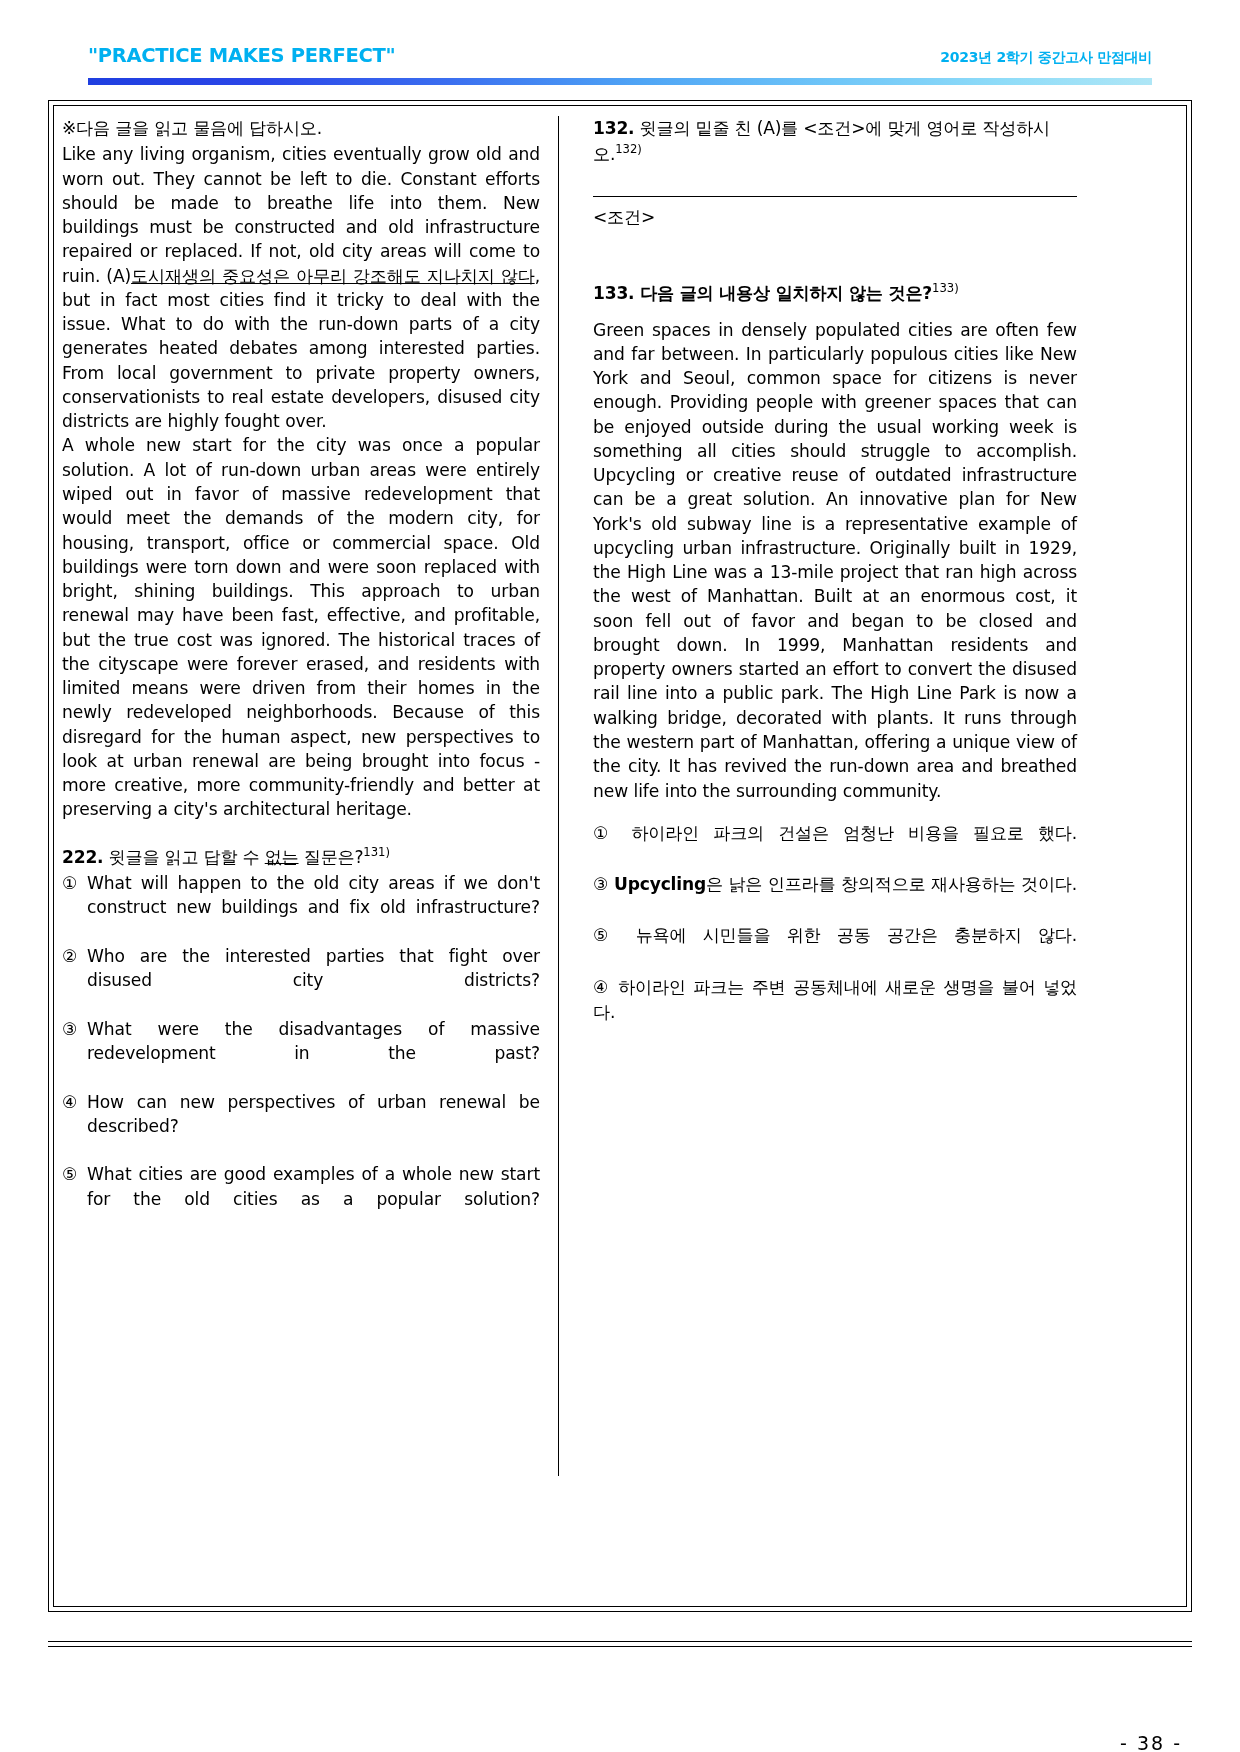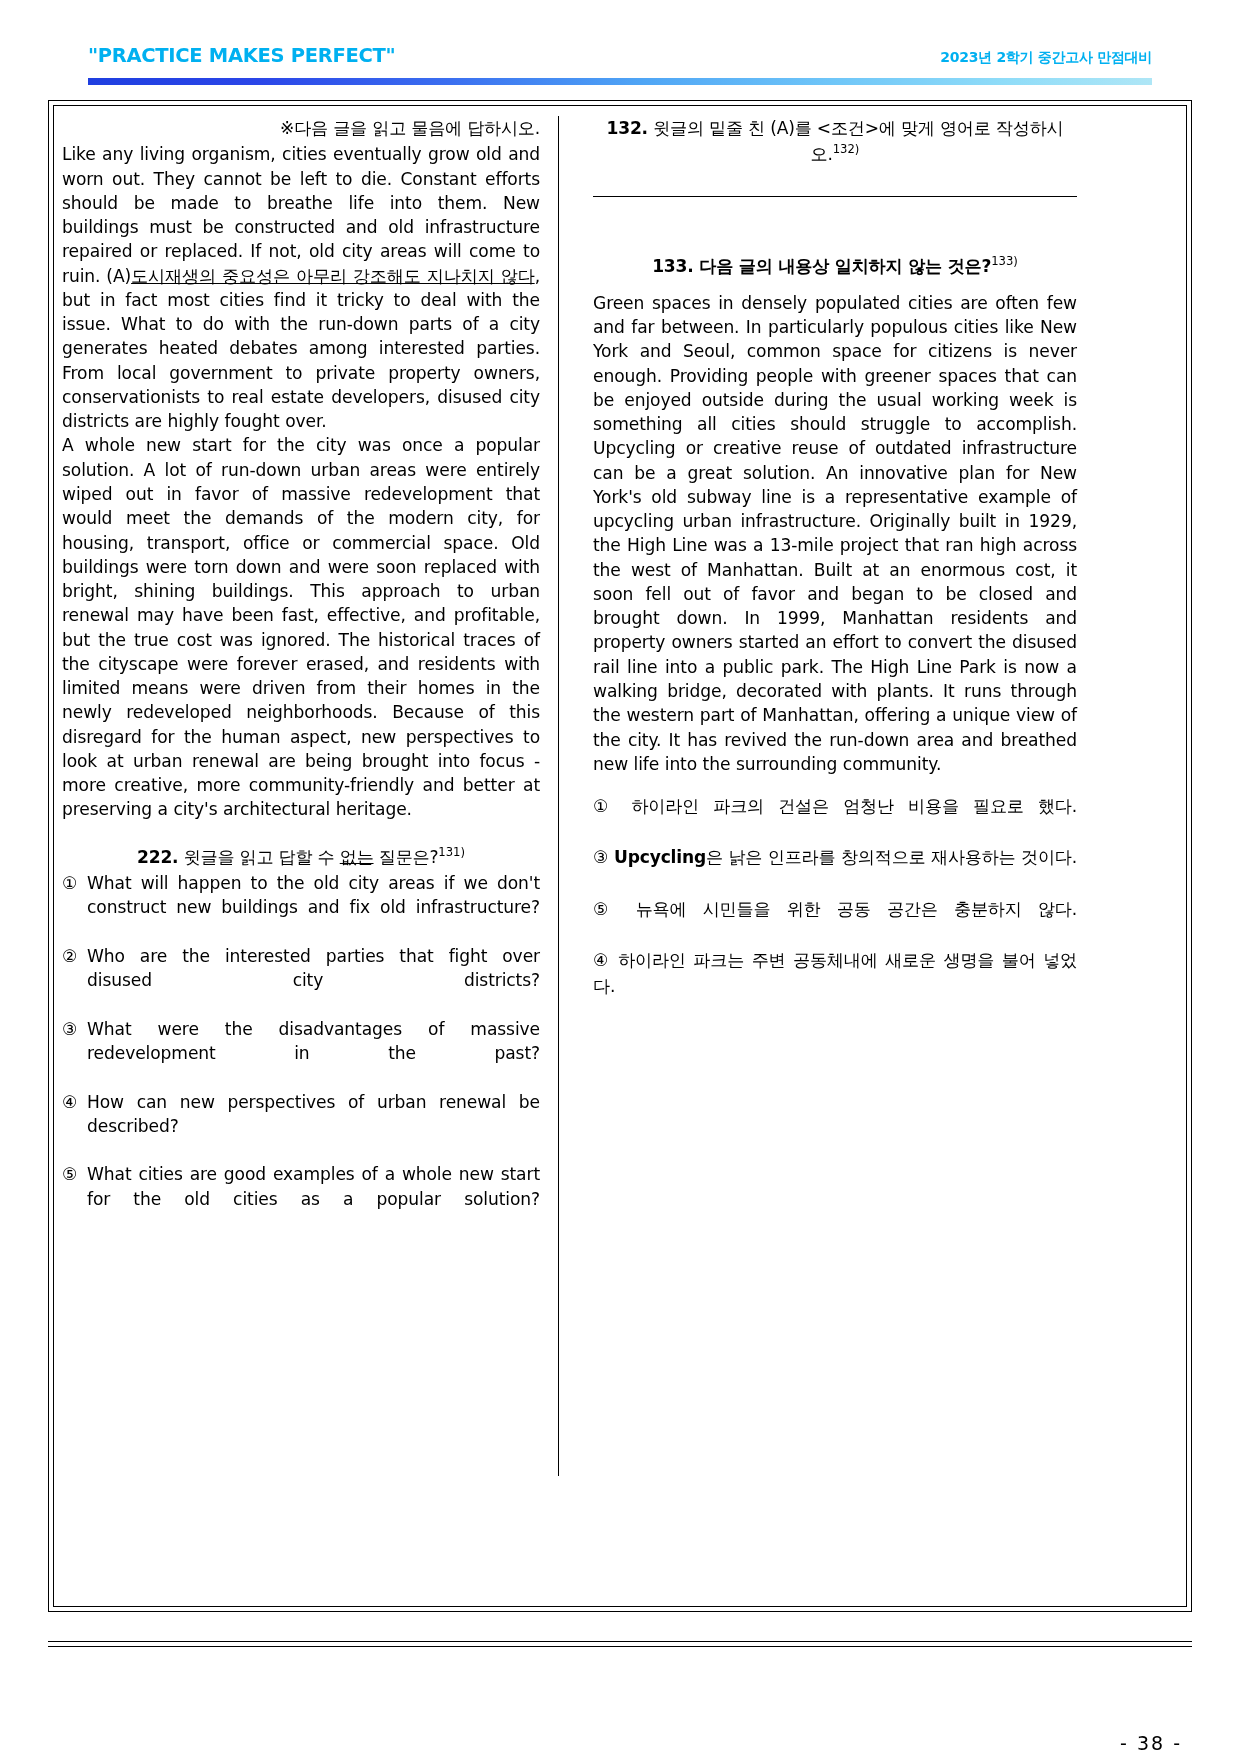--- a/index.html
+++ b/index.html
@@ -103,30 +103,28 @@
     text-justify: inter-word;
     letter-spacing: -0.1px;
     word-spacing: 0.2px;
     margin: 0;
   }
   .instr {
     font-size: 17.1px;
     line-height: 1.42;
     margin: 0 0 2px 0;
     letter-spacing: -0.2px;
-    text-align: right;
   }
   .underline-kr { text-decoration: underline; }
 
   .q-head {
     font-size: 17.1px;
     line-height: 1.45;
     margin: 22px 0 2px 0;
     letter-spacing: -0.2px;
-    text-align: center;
   }
   .q-head .qnum { font-weight: bold; }
   .q-head.bold { font-weight: bold; }
   .q-head .u { text-decoration: underline; font-weight: normal; }
   sup.fn {
     font-size: 11.6px;
     vertical-align: super;
     font-weight: normal;
     letter-spacing: 0;
   }
@@ -285,20 +283,21 @@
   </div>
 
   <div class="col-divider"></div>
 
   <div class="col col-right">
 
     <div class="q-head" style="margin-top:0"><span class="qnum">132.</span><span> 윗글의 밑줄 친 (A)를 &lt;조건&gt;에 맞게 영어로 작성하시오.</span><sup class="fn">132)</sup></div>
 
     <hr class="answer-rule">
 
+    <p class="cond-title">&lt;조건&gt;</p>
 
 
     <div class="spacer-26"></div>
 
     <div class="q-head bold"><span>133.</span><span> 다음 글의 내용상 일치하지 않는 것은?</span><sup class="fn">133)</sup></div>
 
     <div class="spacer-10"></div>
 
     <p class="passage">Green spaces in densely populated cities are often few and far between. In particularly populous cities like New York and Seoul, common space for citizens is never enough. Providing people with greener spaces that can be enjoyed outside during the usual working week is something all cities should struggle to accomplish. Upcycling or creative reuse of outdated infrastructure can be a great solution. An innovative plan for New York's old subway line is a representative example of upcycling urban infrastructure. Originally built in 1929, the High Line was a 13-mile project that ran high across the west of Manhattan. Built at an enormous cost, it soon fell out of favor and began to be closed and brought down. In 1999, Manhattan residents and property owners started an effort to convert the disused rail line into a public park. The High Line Park is now a walking bridge, decorated with plants. It runs through the western part of Manhattan, offering a unique view of the city. It has revived the run-down area and breathed new life into the surrounding community.</p>
 

